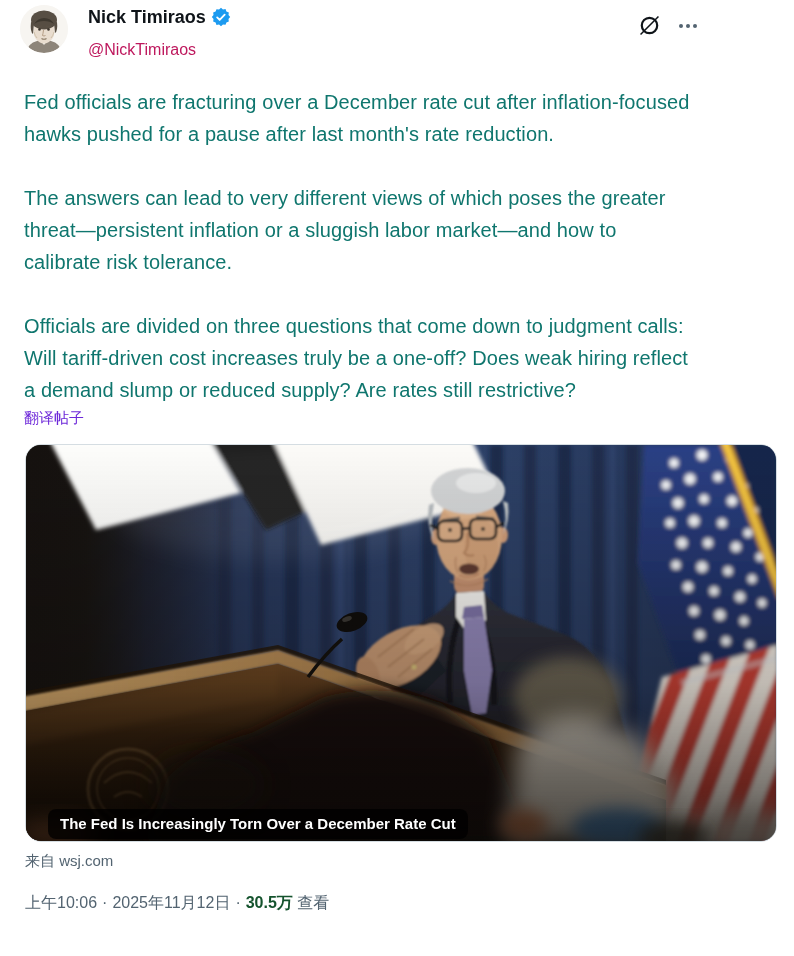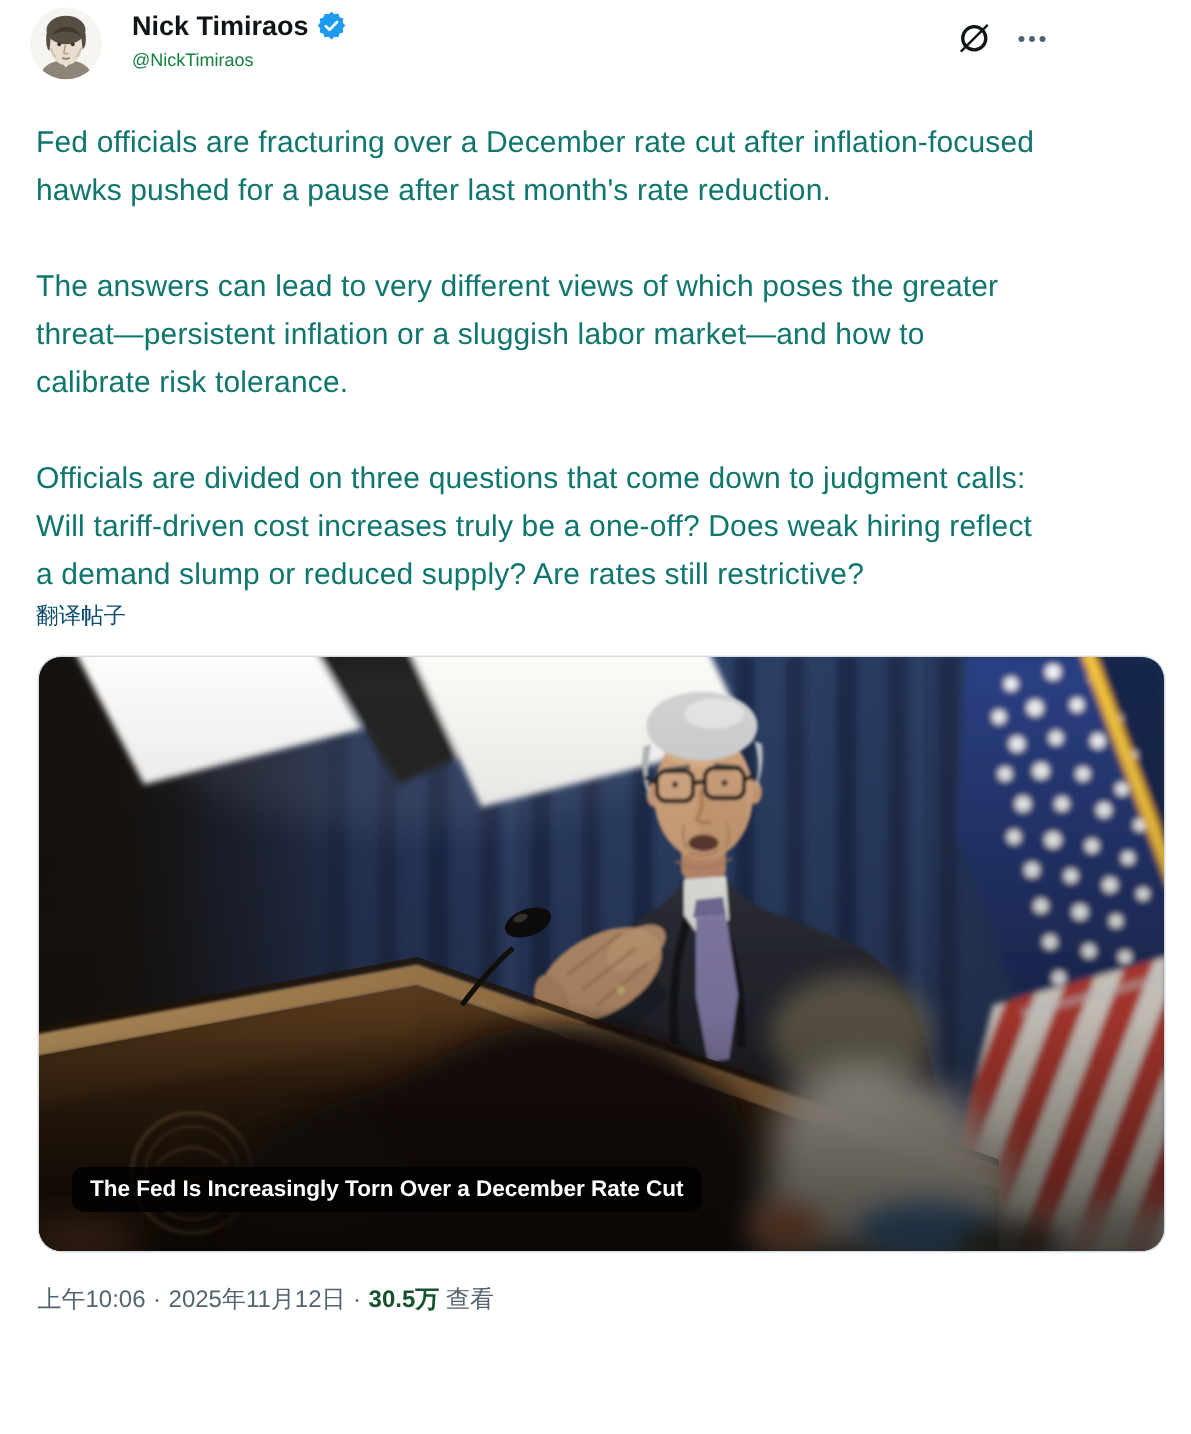--- a/index.html
+++ b/index.html
@@ -5,35 +5,35 @@
   html,body{margin:0;padding:0;background:#fff;}
   body{width:794px;font-family:"Liberation Sans","DejaVu Sans",sans-serif;color:#0f1419;}
   .page{width:716px;background:#fff;padding-bottom:19px;}
 
   
   .header{display:flex;align-items:flex-start;padding:5px 16px 0 20px;}
   .avatar{width:48px;height:48px;border-radius:50%;overflow:hidden;flex:0 0 48px;cursor:pointer;background:#f7f5f2;}
   .names{margin-left:20px;display:flex;flex-direction:column;}
   .name-row{display:flex;align-items:center;gap:5px;}
   .display-name{font-size:18px;font-weight:700;line-height:24px;color:#0f1419;cursor:pointer;}
-  .handle{font-size:12px;line-height:20px;color:#15803d;margin-top:1px;cursor:pointer;}
+  .handle{font-size:16px;line-height:20px;color:#be185d;margin-top:11px;cursor:pointer;}
   .hspacer{flex:1;}
   .hicons{display:flex;align-items:center;gap:14px;margin-top:8px;}
   .icon-btn{cursor:pointer;display:flex;align-items:center;justify-content:center;}
 
   
   .tweet-text{margin:26px 24px 0 24px;font-size:20px;line-height:32px;color:#0f766e;letter-spacing:.1px;}
   .tweet-text p{margin:0;}
   .tweet-text p + p{margin-top:32px;}
-  .translate{margin:2px 24px 0 24px;font-size:15px;line-height:20px;color:#0c4a6e;cursor:pointer;display:inline-block;}
+  .translate{margin:2px 24px 0 24px;font-size:15px;line-height:20px;color:#6d28d9;cursor:pointer;display:inline-block;}
 
   
   .card{position:relative;margin:16px 0 0 25px;width:750px;height:396px;border-radius:16px;overflow:hidden;border:1px solid #d5dde2;box-sizing:content-box;cursor:pointer;}
   .card svg{display:block;}
-  .caption{position:absolute;left:22px;bottom:26px;background:rgba(0,0,0,0.77);color:#fff;font-size:15px;font-weight:700;line-height:18px;padding:6px 12px;border-radius:8px;white-space:nowrap;}
+  .caption{position:absolute;left:22px;bottom:2px;background:rgba(0,0,0,0.77);color:#fff;font-size:15px;font-weight:700;line-height:18px;padding:6px 12px;border-radius:8px;white-space:nowrap;}
 
   .source{margin:9px 24px 0 25px;font-size:15px;line-height:20px;color:#536471;cursor:pointer;}
 
   
   .meta{margin:21px 24px 0 25px;font-size:16px;line-height:21px;color:#536471;}
   .meta .dot{margin:0 5px;}
   .meta .views-count{font-weight:700;color:#14532d;}
 </style>
 </head>
 <body>
@@ -314,18 +314,22 @@
       <ellipse cx="716" cy="390" rx="55" ry="26" fill="#b7b0a5" opacity=".85" filter="url(#b12)"></ellipse>
       <ellipse cx="592" cy="383" rx="46" ry="20" fill="#3e6f9f" opacity=".95" filter="url(#b8)"></ellipse>
       <ellipse cx="648" cy="392" rx="36" ry="16" fill="#38342c" opacity=".85" filter="url(#b8)"></ellipse>
       <ellipse cx="498" cy="380" rx="24" ry="16" fill="#a8643c" opacity=".9" filter="url(#b8)"></ellipse>
       <ellipse cx="28" cy="390" rx="42" ry="14" fill="#9a5c36" opacity=".8" filter="url(#b12)"></ellipse>
       <rect width="750" height="396" fill="url(#bottomG)"></rect>
     </svg>
     <div class="caption">The Fed Is Increasingly Torn Over a December Rate Cut</div>
   </div>
 
+  <div class="source">
+    <span>来自</span>
+    <span>wsj.com</span>
+  </div>
 
   <div class="meta">
     <span>上午10:06</span><span class="dot">·</span><span>2025年11月12日</span><span class="dot">·</span><span class="views-count">30.5万</span> <span>查看</span>
   </div>
 
 </div>
 
 </body></html>

